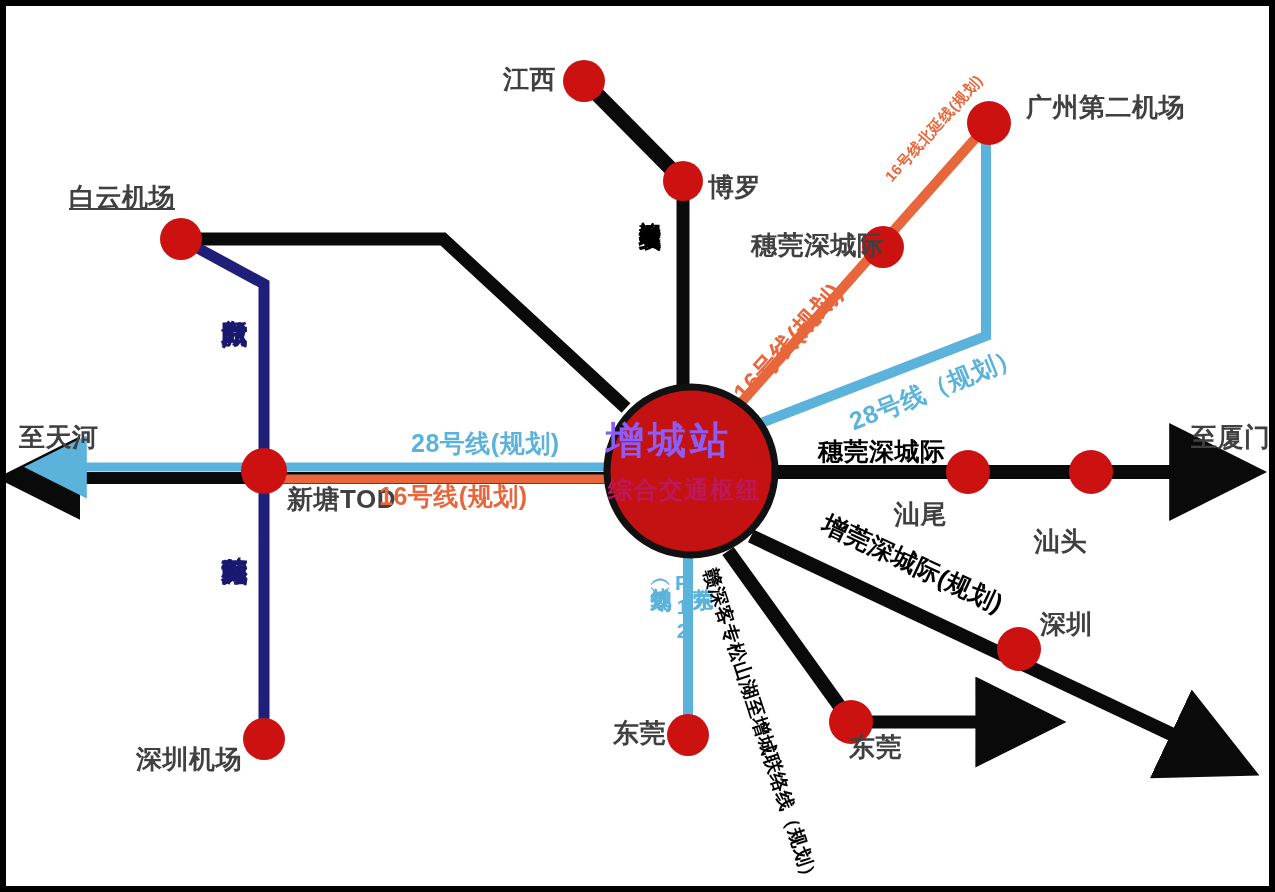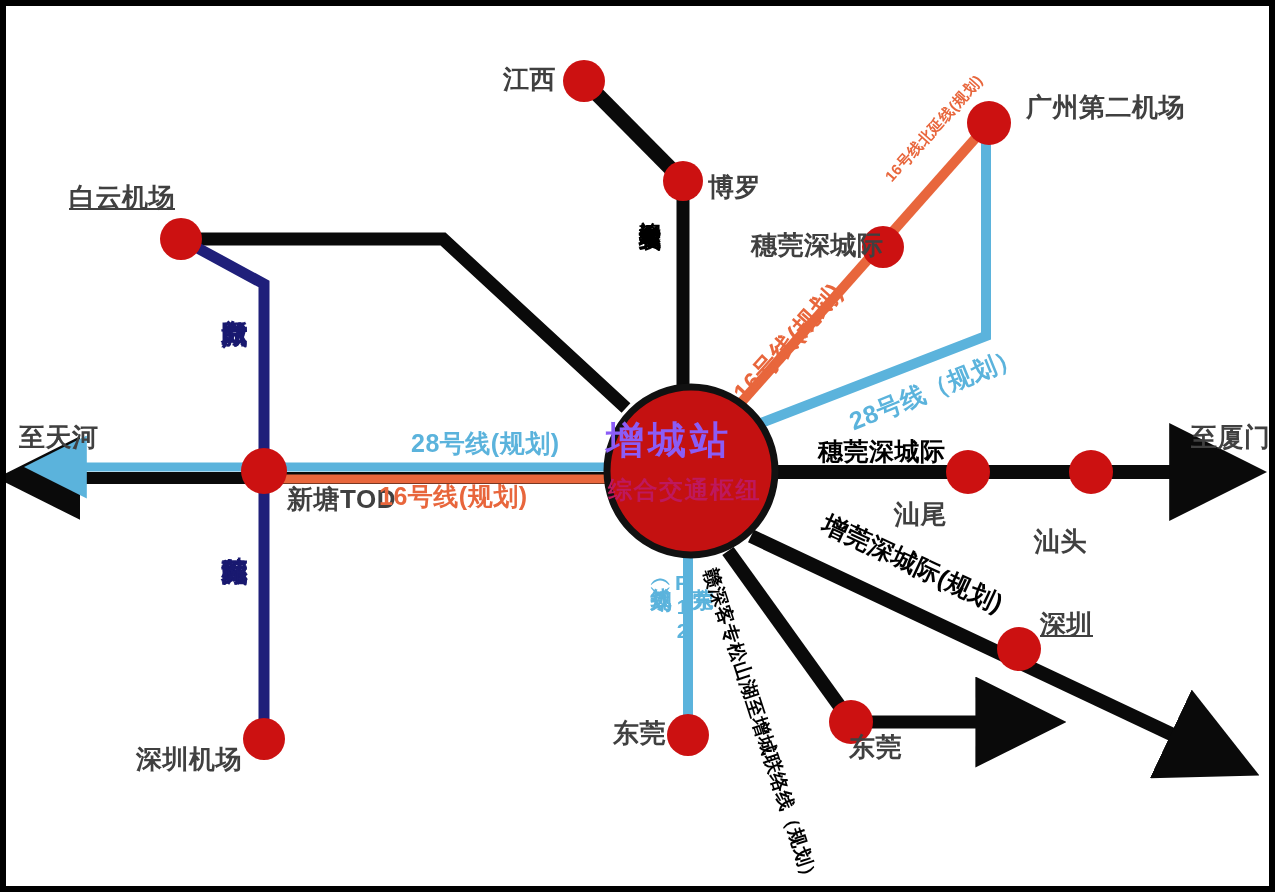--- a/index.html
+++ b/index.html
@@ -158,21 +158,21 @@
   <div class="lbl lbl-station" style="left:1020px; top:88px;text-align:center;">广州第二机场</div>
 
   <div class="lbl lbl-station" style="left:745px; top:226px;">穗莞深城际</div>
 
   <div class="lbl lbl-station" style="left:281px; top:480px;">新塘TOD</div>
 
   <div class="lbl lbl-station" style="left:888px; top:495px;">汕尾</div>
 
   <div class="lbl lbl-station" style="left:1028px; top:495px;margin-top:27px;">汕头</div>
 
-  <div class="lbl lbl-station" style="left:1034px; top:605px;text-decoration:underline;">深圳</div>
+  <div class="lbl lbl-station" style="left:1034px; top:605px;">深圳</div>
 
   <div class="lbl lbl-station" style="left:607px; top:714px;">东莞</div>
 
   <div class="lbl lbl-station" style="left:843px; top:728px;">东莞</div>
 
   <div class="lbl lbl-station" style="left:130px; top:740px;">深圳机场</div>
 
   <div class="lbl lbl-station" style="left:13px; top:418px;">至天河</div>
   <div class="lbl lbl-station" style="left:1185px; top:418px;text-align:right;">至厦门</div>
 

